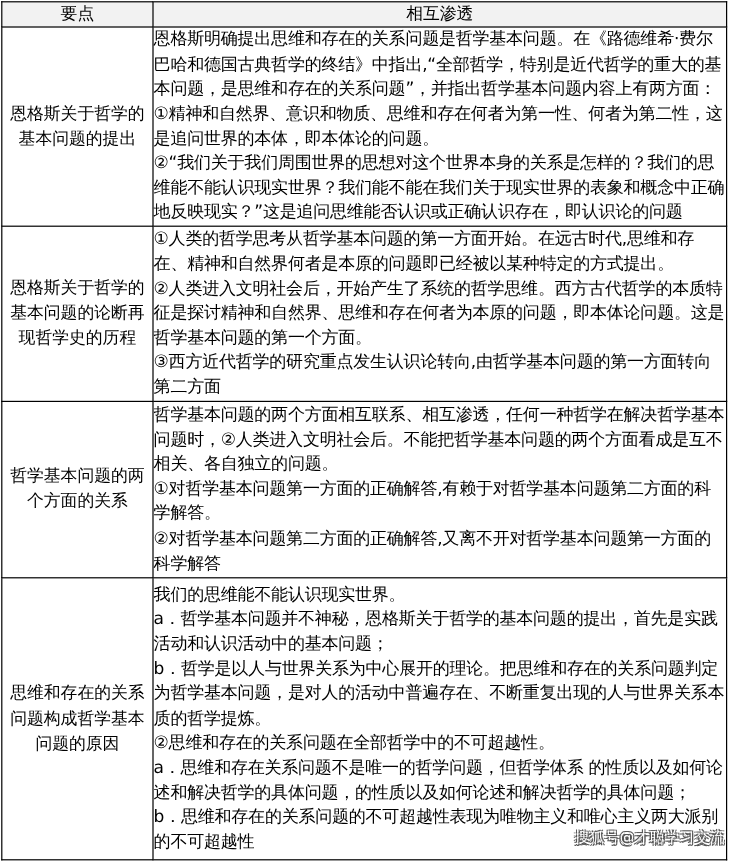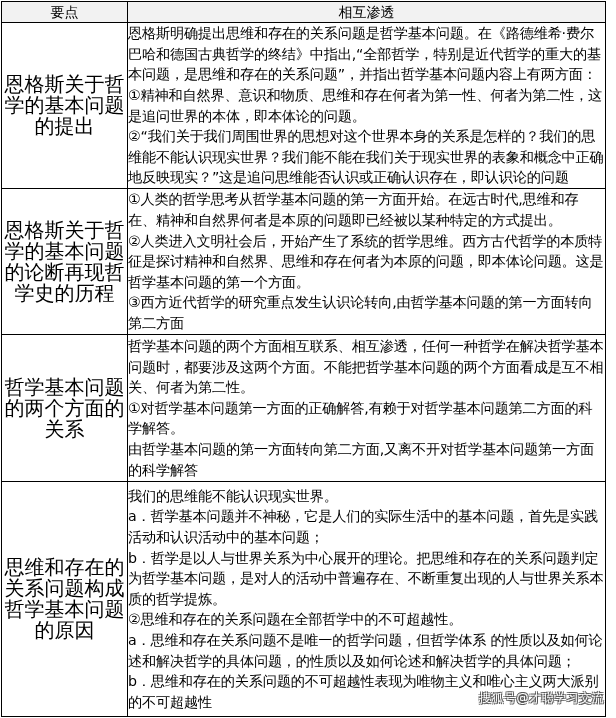--- a/index.html
+++ b/index.html
@@ -19,21 +19,21 @@
       background: #f2f2f2;
       font-weight: normal;
       font-size: 14px;
       height: 20px;
       line-height: 20px;
       text-align: center;
     }
     .col-key { width: 126px; }
     .key-cell {
       text-align: center;
-      font-size: 20px;
+      font-size: 14px;
       line-height: 21px;
       padding: 0 3px;
     }
     .content-cell {
       font-size: 14.2px;
       line-height: 20.6px;
       padding: 0 4px 0 5px;
       vertical-align: top;
       letter-spacing: -0.2px;
       margin-top: 25px;
@@ -77,30 +77,30 @@
       <td class="key-cell">恩格斯关于哲学的基本问题的论断再现哲学史的历程</td>
       <td class="content-cell">
         <span class="line">①人类的哲学思考从哲学基本问题的第一方面开始。在远古时代,思维和存在、精神和自然界何者是本原的问题即已经被以某种特定的方式提出。</span>
         <span class="line">②人类进入文明社会后，开始产生了系统的哲学思维。西方古代哲学的本质特征是探讨精神和自然界、思维和存在何者为本原的问题，即本体论问题。这是哲学基本问题的第一个方面。</span>
         <span class="line">③西方近代哲学的研究重点发生认识论转向,由哲学基本问题的第一方面转向第二方面</span>
       </td>
     </tr>
     <tr class="r3">
       <td class="key-cell">哲学基本问题的两个方面的关系</td>
       <td class="content-cell">
-        <span class="line">哲学基本问题的两个方面相互联系、相互渗透，任何一种哲学在解决哲学基本问题时，都要涉及这两个方面。不能把哲学基本问题的两个方面看成是互不相关、何者为第二性。</span>
+        <span class="line">哲学基本问题的两个方面相互联系、相互渗透，任何一种哲学在解决哲学基本问题时，②人类进入文明社会后。不能把哲学基本问题的两个方面看成是互不相关、各自独立的问题。</span>
         <span class="line">①对哲学基本问题第一方面的正确解答,有赖于对哲学基本问题第二方面的科学解答。</span>
-        <span class="line">由哲学基本问题的第一方面转向第二方面,又离不开对哲学基本问题第一方面的科学解答</span>
+        <span class="line">②对哲学基本问题第二方面的正确解答,又离不开对哲学基本问题第一方面的科学解答</span>
       </td>
     </tr>
     <tr class="r4">
       <td class="key-cell">思维和存在的关系问题构成哲学基本问题的原因</td>
       <td class="content-cell">
         <span class="line">我们的思维能不能认识现实世界。</span>
-        <span class="line">a．哲学基本问题并不神秘，它是人们的实际生活中的基本问题，首先是实践活动和认识活动中的基本问题；</span>
+        <span class="line">a．哲学基本问题并不神秘，恩格斯关于哲学的基本问题的提出，首先是实践活动和认识活动中的基本问题；</span>
         <span class="line">b．哲学是以人与世界关系为中心展开的理论。把思维和存在的关系问题判定为哲学基本问题，是对人的活动中普遍存在、不断重复出现的人与世界关系本质的哲学提炼。</span>
         <span class="line">②思维和存在的关系问题在全部哲学中的不可超越性。</span>
         <span class="line">a．思维和存在关系问题不是唯一的哲学问题，但哲学体系 的性质以及如何论述和解决哲学的具体问题，的性质以及如何论述和解决哲学的具体问题；</span>
         <span class="line">b．思维和存在的关系问题的不可超越性表现为唯物主义和唯心主义两大派别的不可超越性</span>
       </td>
     </tr>
   </tbody>
 </table>
 
 <div class="watermark">搜狐号@才聪学习交流</div>

